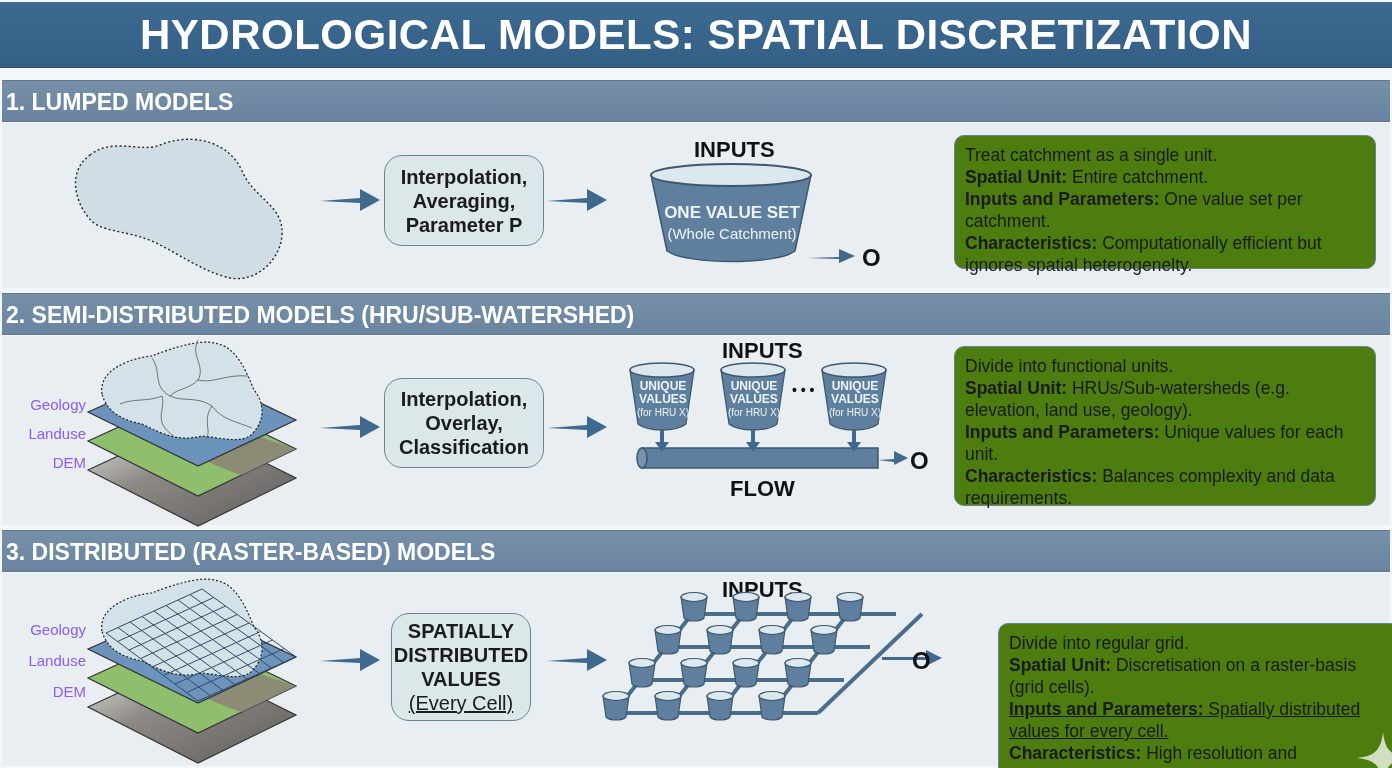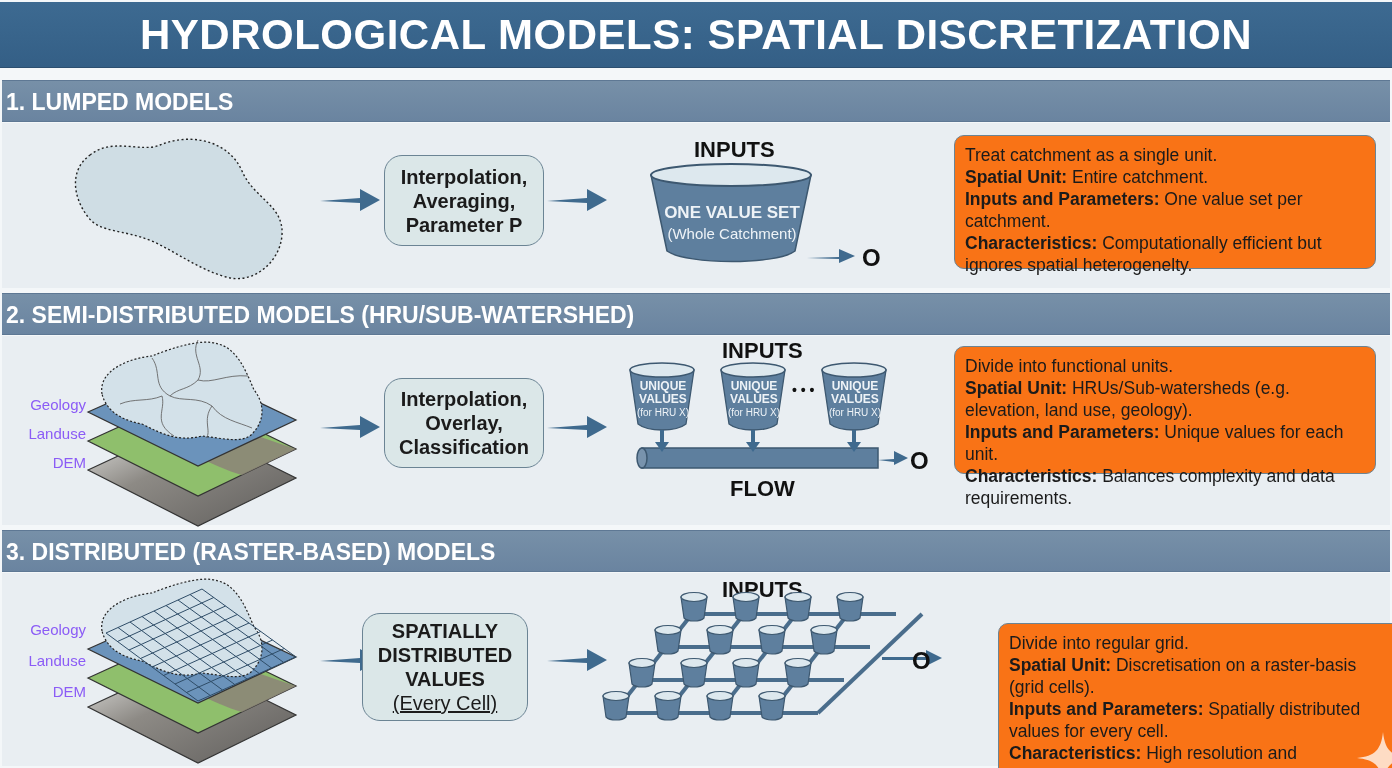--- a/index.html
+++ b/index.html
@@ -28,21 +28,21 @@
 
   .process-box {
     position: absolute; background: #dbe7e8; border: 1.5px solid #6b8494;
     border-radius: 18px; text-align: center; font-weight: bold; color: #1b1b1b;
     font-size: 20px; line-height: 24px; display: flex; flex-direction: column;
     justify-content: center; align-items: center;
   }
   .process-box .sub { font-weight: normal; text-decoration: underline; }
 
   .desc-box {
-    position: absolute; background: #f97316; border: 1.5px solid #6b8494;
+    position: absolute; background: #4d7c0f; border: 1.5px solid #6b8494;
     border-radius: 10px; padding: 8px 10px; color: #1b1b1b;
     font-size: 17.5px; line-height: 22px;
   }
   .desc-box b { font-weight: bold; }
 
   .lbl { position: absolute; font-size: 15px; color: #8b5cf6; text-align: right; }
   .inputs-lbl { position: absolute; font-weight: bold; font-size: 22px; color: #111; }
   .o-lbl { position: absolute; font-weight: bold; font-size: 24px; color: #111; }
   .flow-lbl { position: absolute; font-weight: bold; font-size: 22px; color: #111; }
 
@@ -175,21 +175,21 @@
     <path d="M2,8 L10,62 C20,70 48,70 58,62 L66,8 Z" fill="#5e7f9e" stroke="#3d5870" stroke-width="1.3"></path>
     <ellipse cx="34" cy="8" rx="32" ry="7" fill="#dde8ee" stroke="#3d5870" stroke-width="1.5"></ellipse>
     <path d="M34,68 L34,82" stroke="#3f6a8e" stroke-width="4"></path>
     <path d="M27,80 L41,80 L34,90 Z" fill="#3f6a8e"></path>
   </svg>
   <div class="bucket-text" style="left:818px;top:44px;width:70px;font-size:12px;line-height:13px;">
     <div>UNIQUE VALUES</div>
     <div style="font-weight:normal;font-size:10px;">(for HRU X)</div>
   </div>
 
-  <div class="desc-box" style="left:952px;top:10px;width:422px;height:128px;">
+  <div class="desc-box" style="left:952px;top:10px;width:422px;height:160px;">
     <div><b></b><span>Divide into functional units.</span></div>
     <div><b>Spatial Unit:</b><span> HRUs/Sub-watersheds (e.g. elevation, land use, geology).</span></div>
     <div><b>Inputs and Parameters:</b><span> Unique values for each unit.</span></div>
     <div style="width:380px;"><b>Characteristics:</b><span> Balances complexity and data requirements.</span></div>
   </div>
 </div>
 
 <div class="section-header" style="top:530px;">3. DISTRIBUTED (RASTER-BASED) MODELS</div>
 <div class="section-body" style="top:573px;height:193px;">
   <svg style="left:0;top:0;" width="310" height="195">
@@ -225,21 +225,21 @@
         <line x1="200" y1="16" x2="294" y2="84"></line>
         <line x1="196" y1="128" x2="294" y2="84"></line>
       </g>
   </svg>
   <div class="lbl" style="left:10px;top:48px;width:74px;">Geology</div>
   <div class="lbl" style="left:10px;top:79px;width:74px;">Landuse</div>
   <div class="lbl" style="left:10px;top:110px;width:74px;">DEM</div>
   <svg style="left:318px;top:72px;" width="62" height="30">
     <path d="M0,16 L40,13 L40,4 L60,15 L40,26 L40,18 Z" fill="#3f6a8e"></path>
   </svg>
-  <div class="process-box" style="left:360px;top:40px;width:166px;height:108px;">
+  <div class="process-box" style="left:389px;top:40px;width:140px;height:108px;">
     <span>SPATIALLY</span>
     <span>DISTRIBUTED</span>
     <span>VALUES</span>
     <span class="sub">(Every Cell)</span>
   </div>
   <svg style="left:545px;top:72px;" width="62" height="30">
     <path d="M0,16 L40,13 L40,4 L60,15 L40,26 L40,18 Z" fill="#3f6a8e"></path>
   </svg>
   <div class="inputs-lbl" style="left:720px;top:4px;">INPUTS</div>
   <svg id="bucket-grid" style="left:600px;top:30px;" width="320" height="130">
@@ -318,19 +318,19 @@
       <g transform="translate(156,88)">
         <path d="M1,5 L4,26 C8,30 20,30 24,26 L27,5 Z" fill="#5e7f9e" stroke="#3d5870" stroke-width="1.2"></path>
         <ellipse cx="14" cy="5" rx="13" ry="4.5" fill="#dde8ee" stroke="#3d5870" stroke-width="1.2"></ellipse>
       </g>
     </svg>
   <div class="o-lbl" style="left:910px;top:74px;">O</div>
 
   <div class="desc-box" style="left:996px;top:10px;width:422px;height:172px;margin-top:40px;">
     <div><b></b><span>Divide into regular grid.</span></div>
     <div style="width:380px;"><b>Spatial Unit:</b><span> Discretisation on a raster-basis (grid cells).</span></div>
-    <div style="width:380px;"><b>Inputs and Parameters:</b><span> Spatially distributed values for every cell.</span></div>
+    <div style="width:380px;text-decoration:underline;"><b>Inputs and Parameters:</b><span> Spatially distributed values for every cell.</span></div>
     <div style="width:330px;"><b>Characteristics:</b><span> High resolution and computational demand.</span></div>
     <svg style="right:8px;bottom:8px;" width="56" height="56">
       <path d="M28,2 C30,20 36,26 54,28 C36,30 30,36 28,54 C26,36 20,30 2,28 C20,26 26,20 28,2 Z" fill="#ffffff" opacity="0.75"></path>
     </svg>
   </div>
 </div>
 
 </body></html>

